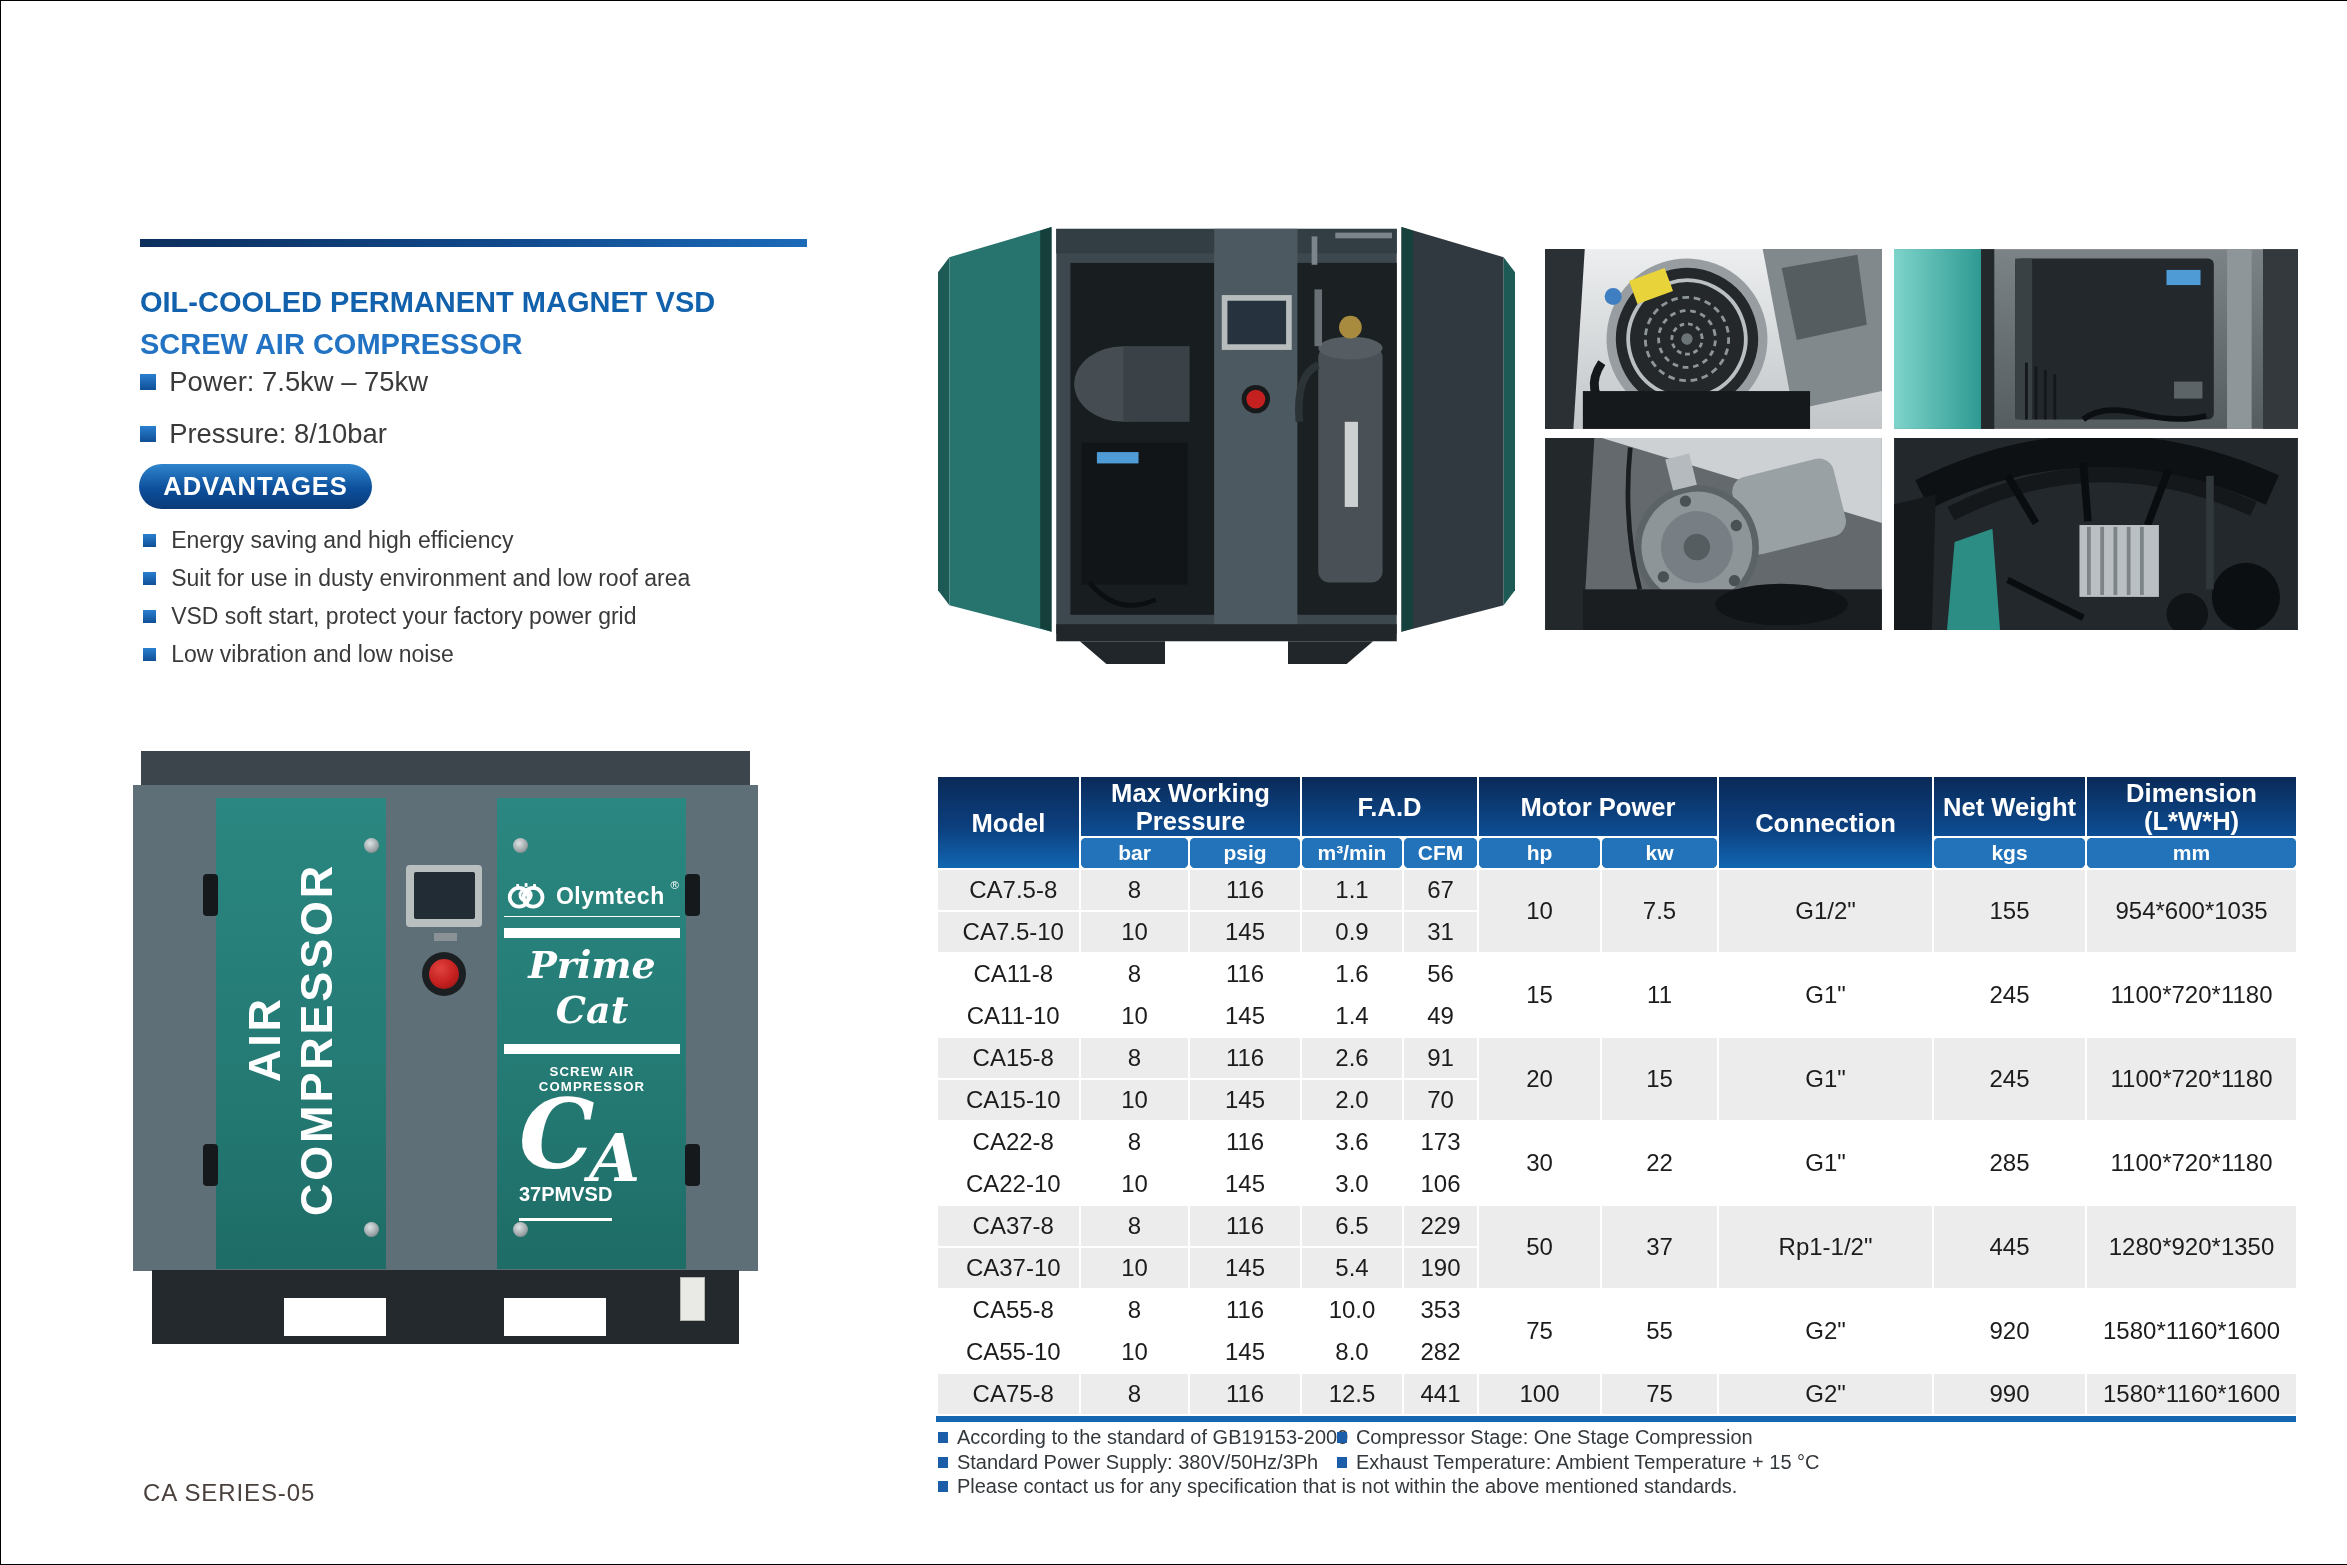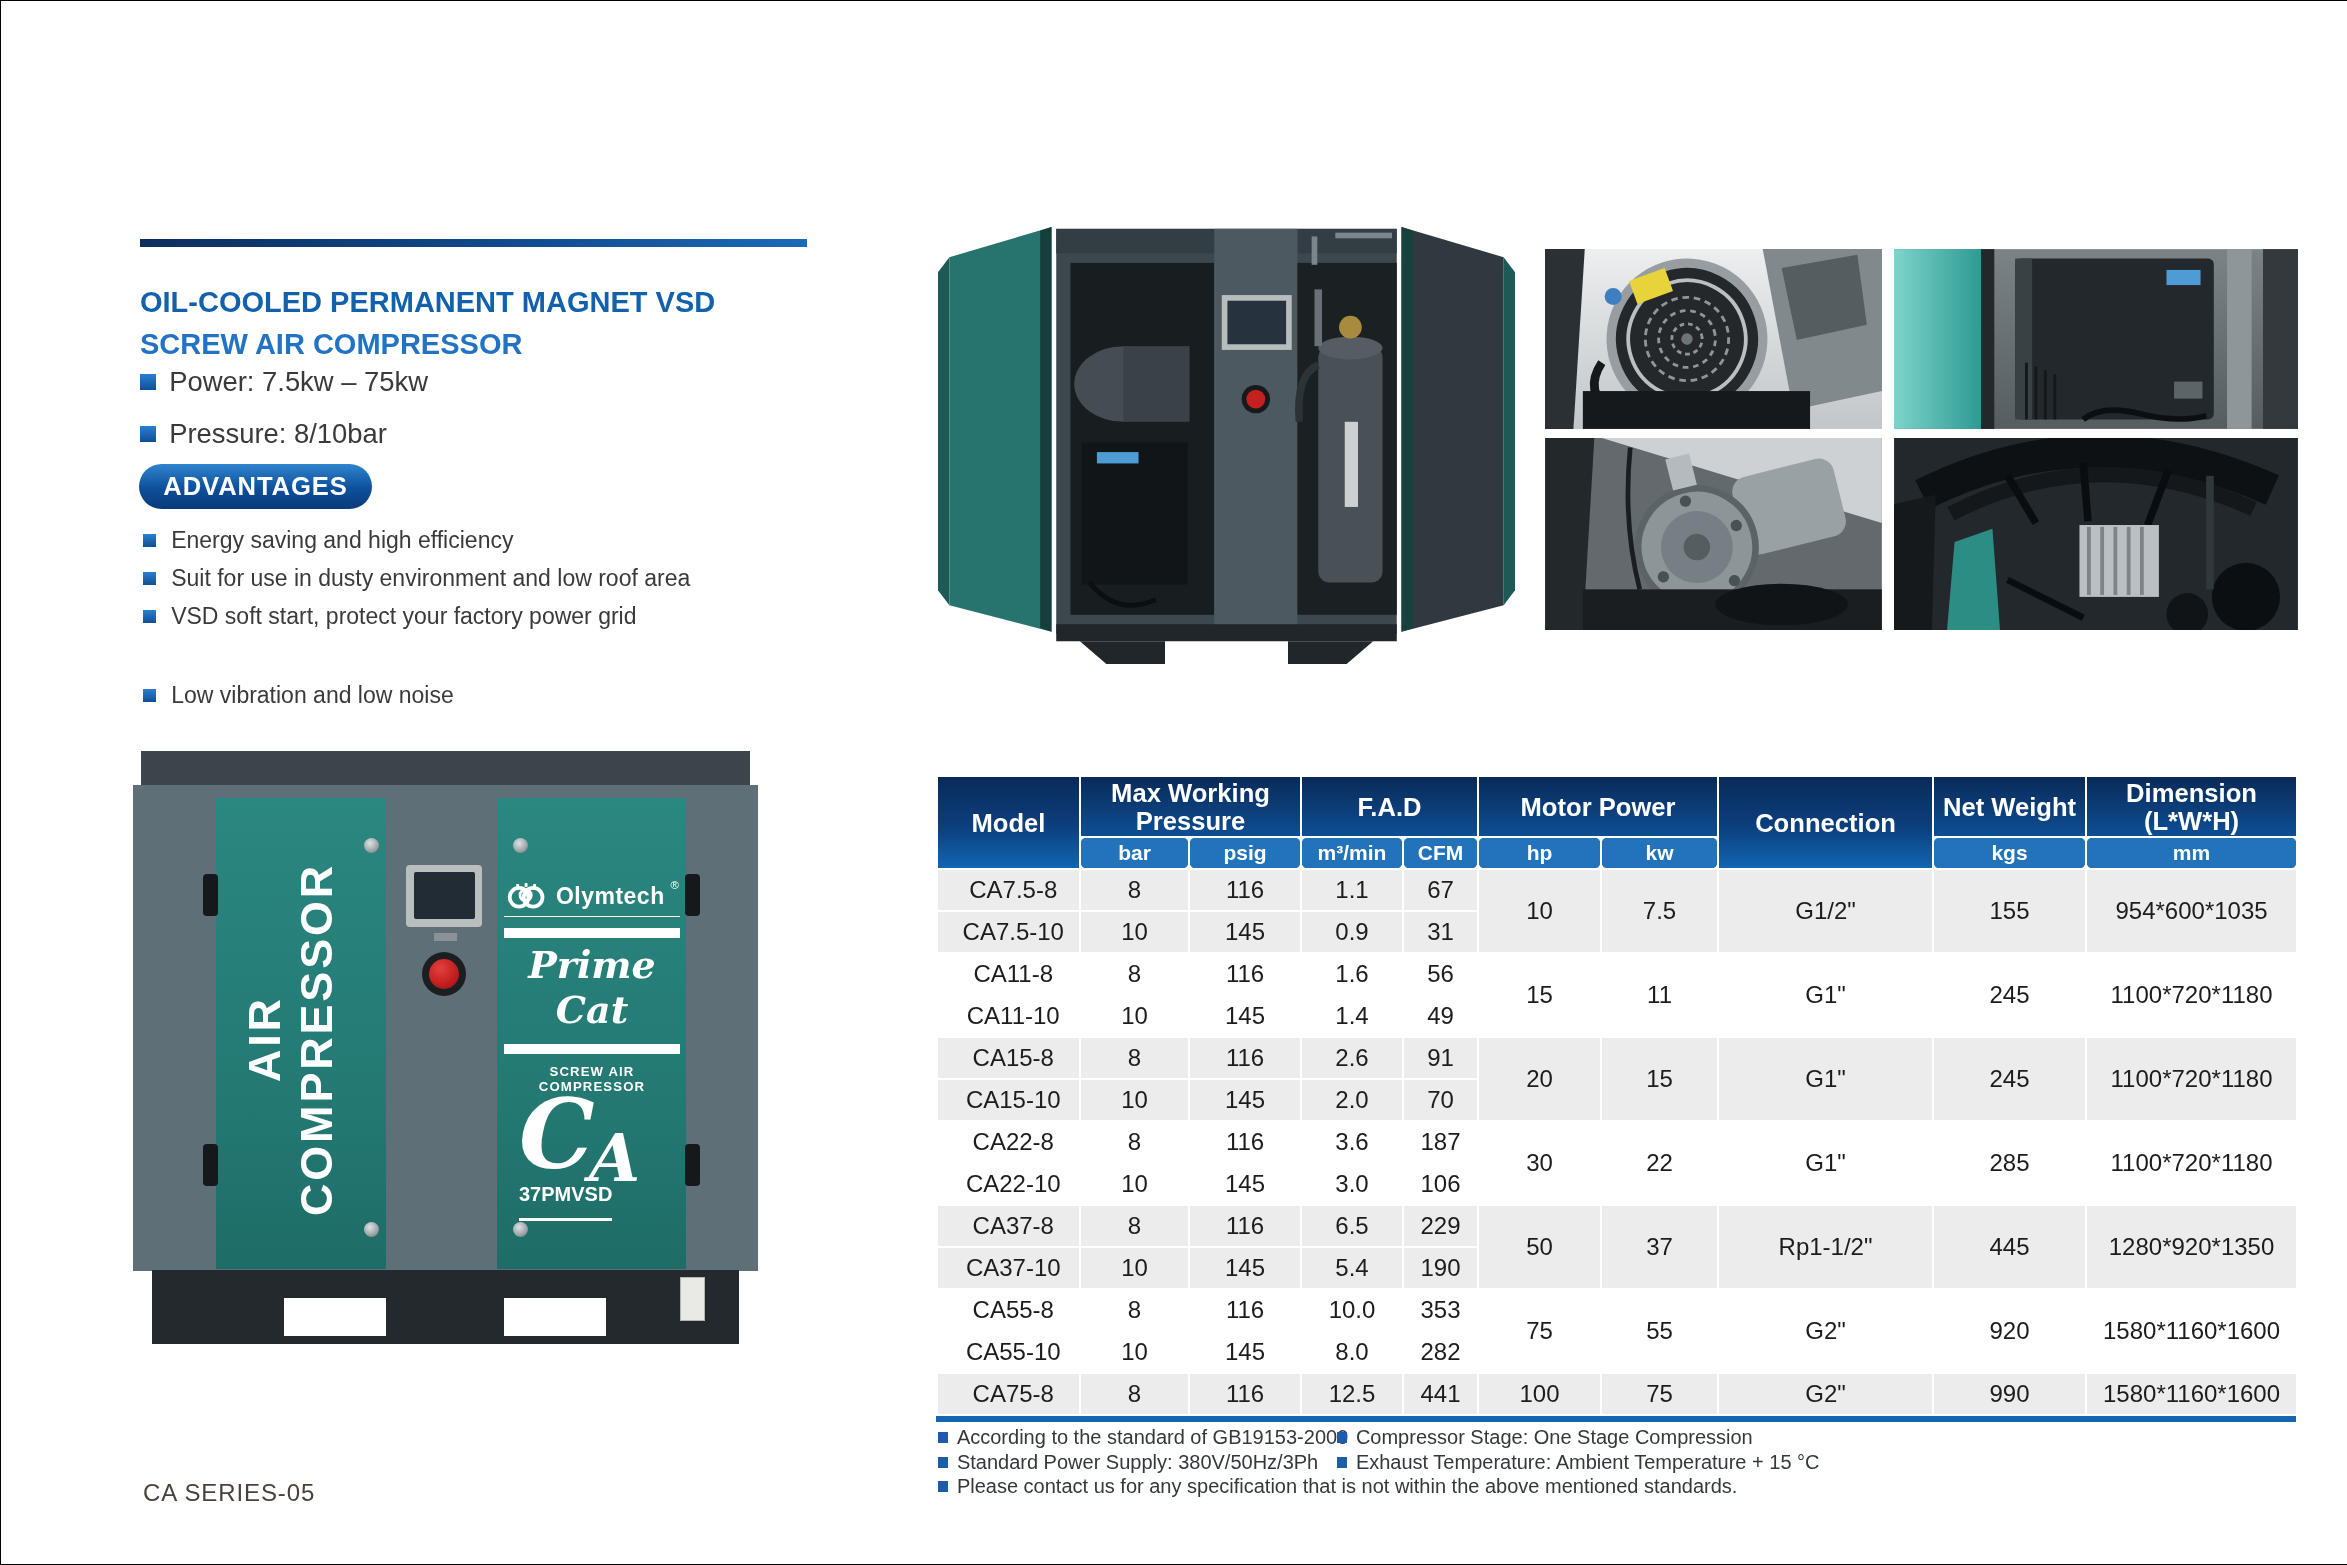--- a/index.html
+++ b/index.html
@@ -118,21 +118,21 @@
     <span>Energy saving and high efficiency</span>
   </div>
   <div class="adv-item" style="top:564px;">
     <span class="sq"></span>
     <span>Suit for use in dusty environment and low roof area</span>
   </div>
   <div class="adv-item" style="top:602px;">
     <span class="sq"></span>
     <span>VSD soft start, protect your factory power grid</span>
   </div>
-  <div class="adv-item" style="top:640px;margin-top:41px;">
+  <div class="adv-item" style="top:640px;">
     <span class="sq"></span>
     <span>Low vibration and low noise</span>
   </div>
 
   <div class="machine">
     <div class="m-roof"></div>
     <div class="m-frame"></div>
     <div class="m-door left"></div>
     <div class="m-door right"></div>
 
@@ -432,21 +432,21 @@
         <td>145</td>
         <td>2.0</td>
         <td>70</td>
       </tr>
 
       <tr class="body g-white">
         <td class="model">CA22-8</td>
         <td>8</td>
         <td>116</td>
         <td>3.6</td>
-        <td>187</td>
+        <td>173</td>
         <td rowspan="2">30</td>
         <td rowspan="2">22</td>
         <td rowspan="2">G1"</td>
         <td rowspan="2">285</td>
         <td rowspan="2">1100*720*1180</td>
       </tr>
       <tr class="body g-white">
         <td class="model">CA22-10</td>
         <td>10</td>
         <td>145</td>

